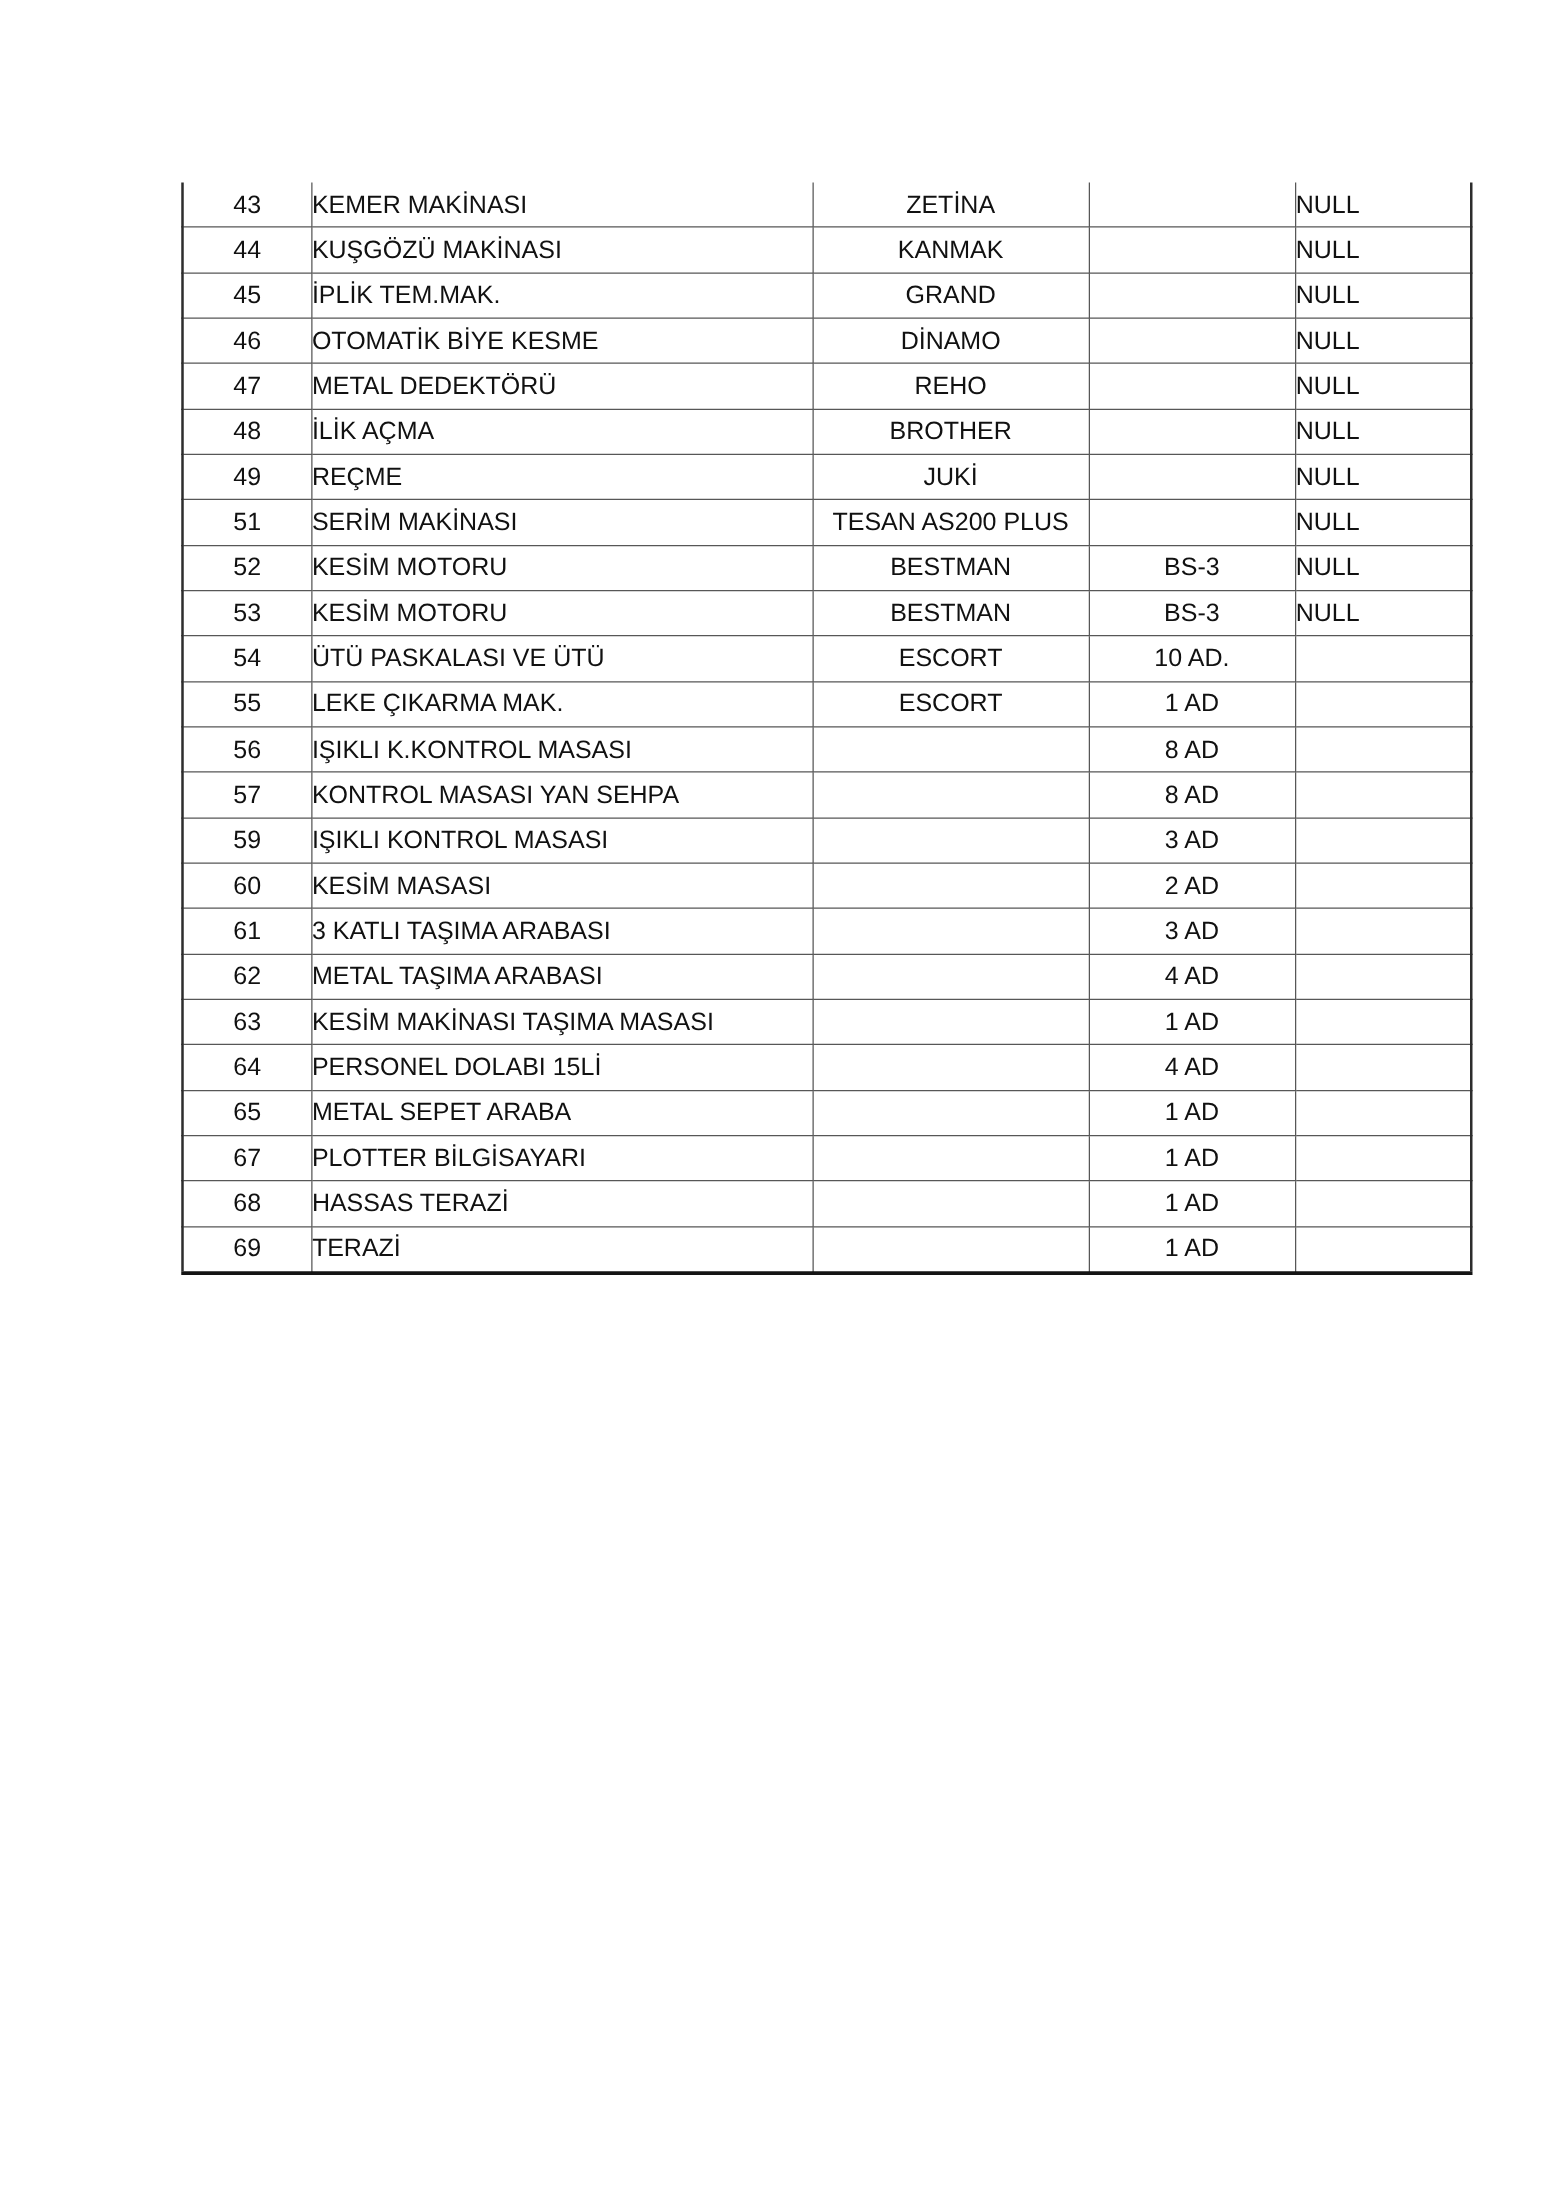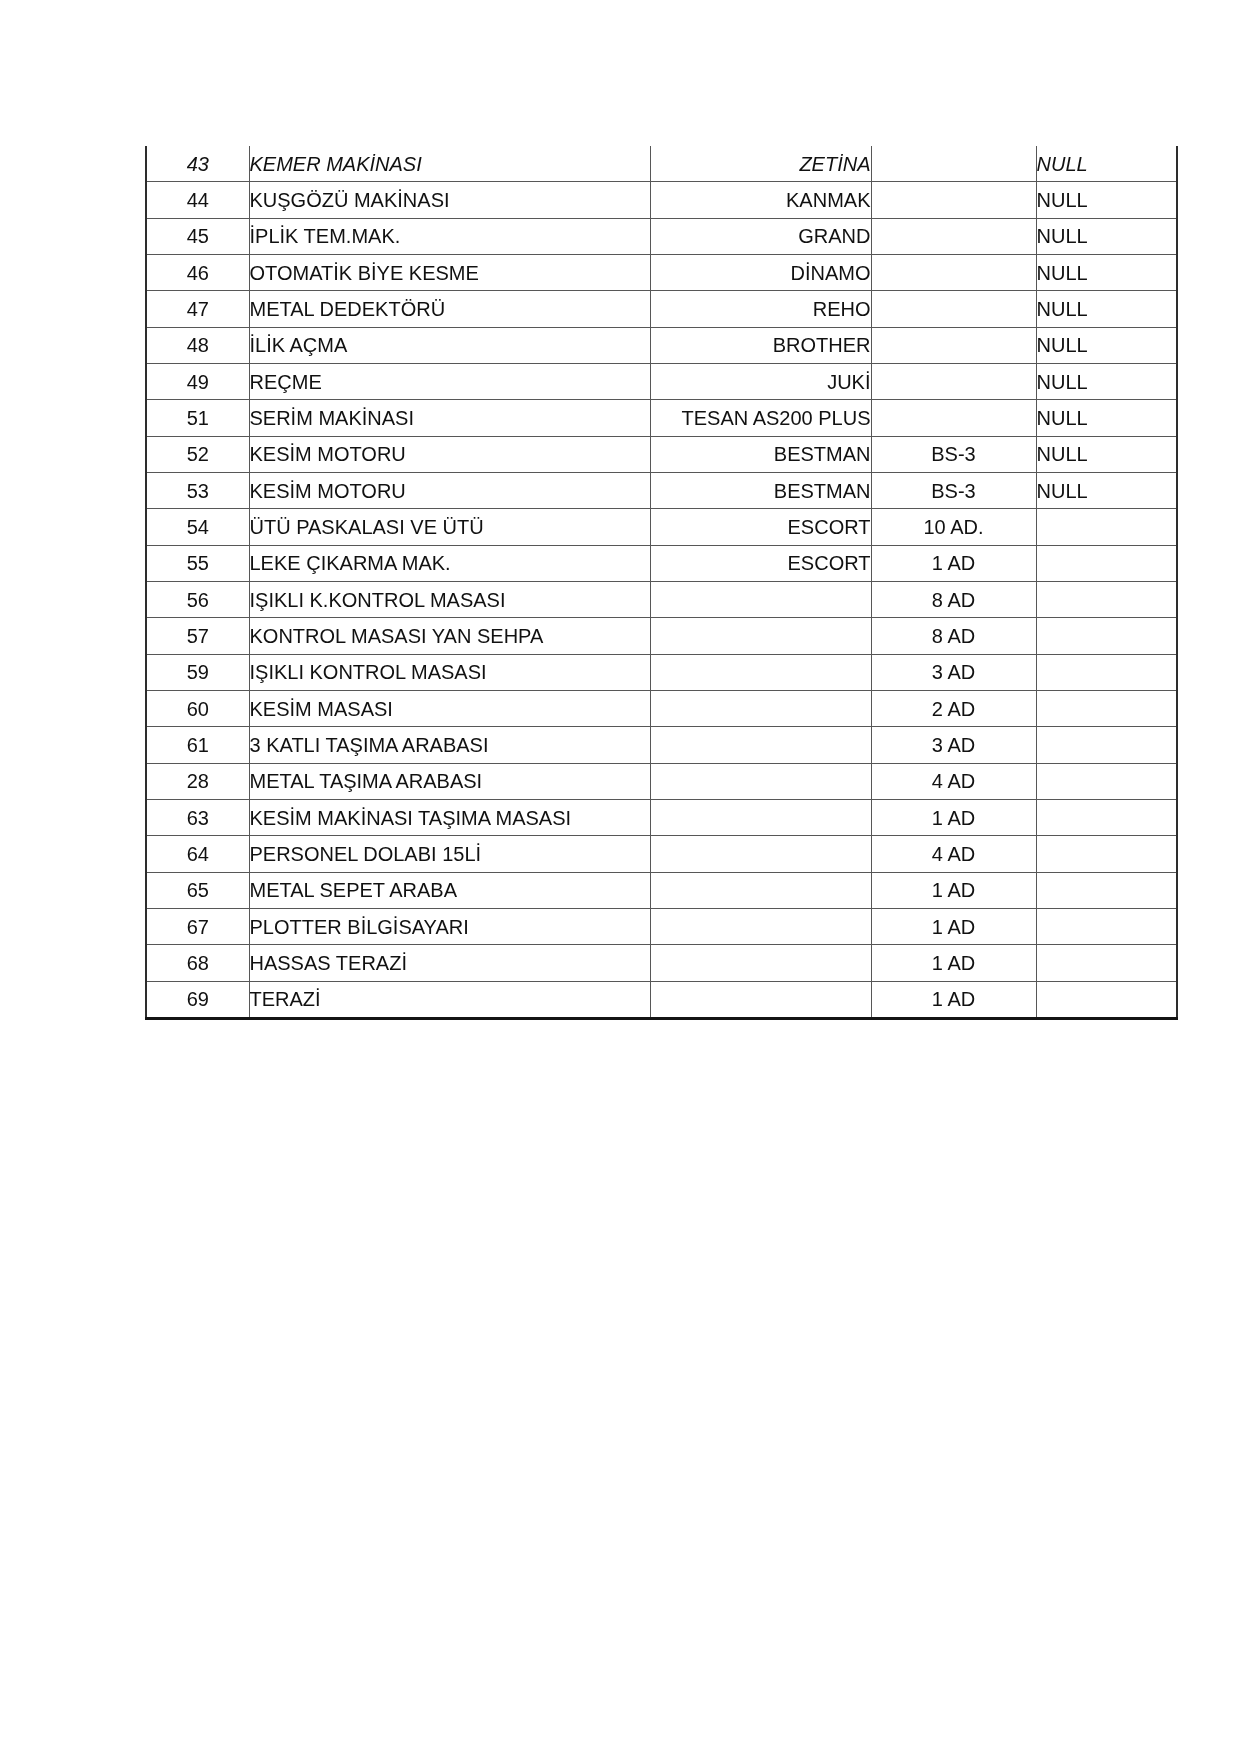--- a/index.html
+++ b/index.html
@@ -39,25 +39,24 @@
     padding: 0;
     font-size: 20px;
     line-height: 1;
     vertical-align: middle;
     white-space: nowrap;
     overflow: hidden;
     color: #111111;
   }
   table.inv tr:first-child td {
     border-top: 0;
-    font-style: italic;
   }
   td.c-no   { text-align: center; }
   td.c-name { text-align: left; padding-left: 10px; margin-left: 37px; }
-  td.c-brand{ text-align: right; padding-left: 8px; }
+  td.c-brand{ text-align: center; padding-left: 8px; }
   td.c-qty  { text-align: center; padding-left: 10px; }
   td.c-null { padding-right: 5px; }
 </style>
 </head>
 <body>
 
 <div class="page">
   <table class="inv">
     <colgroup>
       <col style="width:103px">
@@ -180,21 +179,21 @@
     <td class="c-null"></td>
   </tr>
         <tr>
     <td class="c-no">61</td>
     <td class="c-name">3 KATLI TAŞIMA ARABASI</td>
     <td class="c-brand"></td>
     <td class="c-qty">3 AD</td>
     <td class="c-null"></td>
   </tr>
         <tr>
-    <td class="c-no">28</td>
+    <td class="c-no">62</td>
     <td class="c-name">METAL TAŞIMA ARABASI</td>
     <td class="c-brand"></td>
     <td class="c-qty">4 AD</td>
     <td class="c-null"></td>
   </tr>
         <tr>
     <td class="c-no">63</td>
     <td class="c-name">KESİM MAKİNASI TAŞIMA MASASI</td>
     <td class="c-brand"></td>
     <td class="c-qty">1 AD</td>

